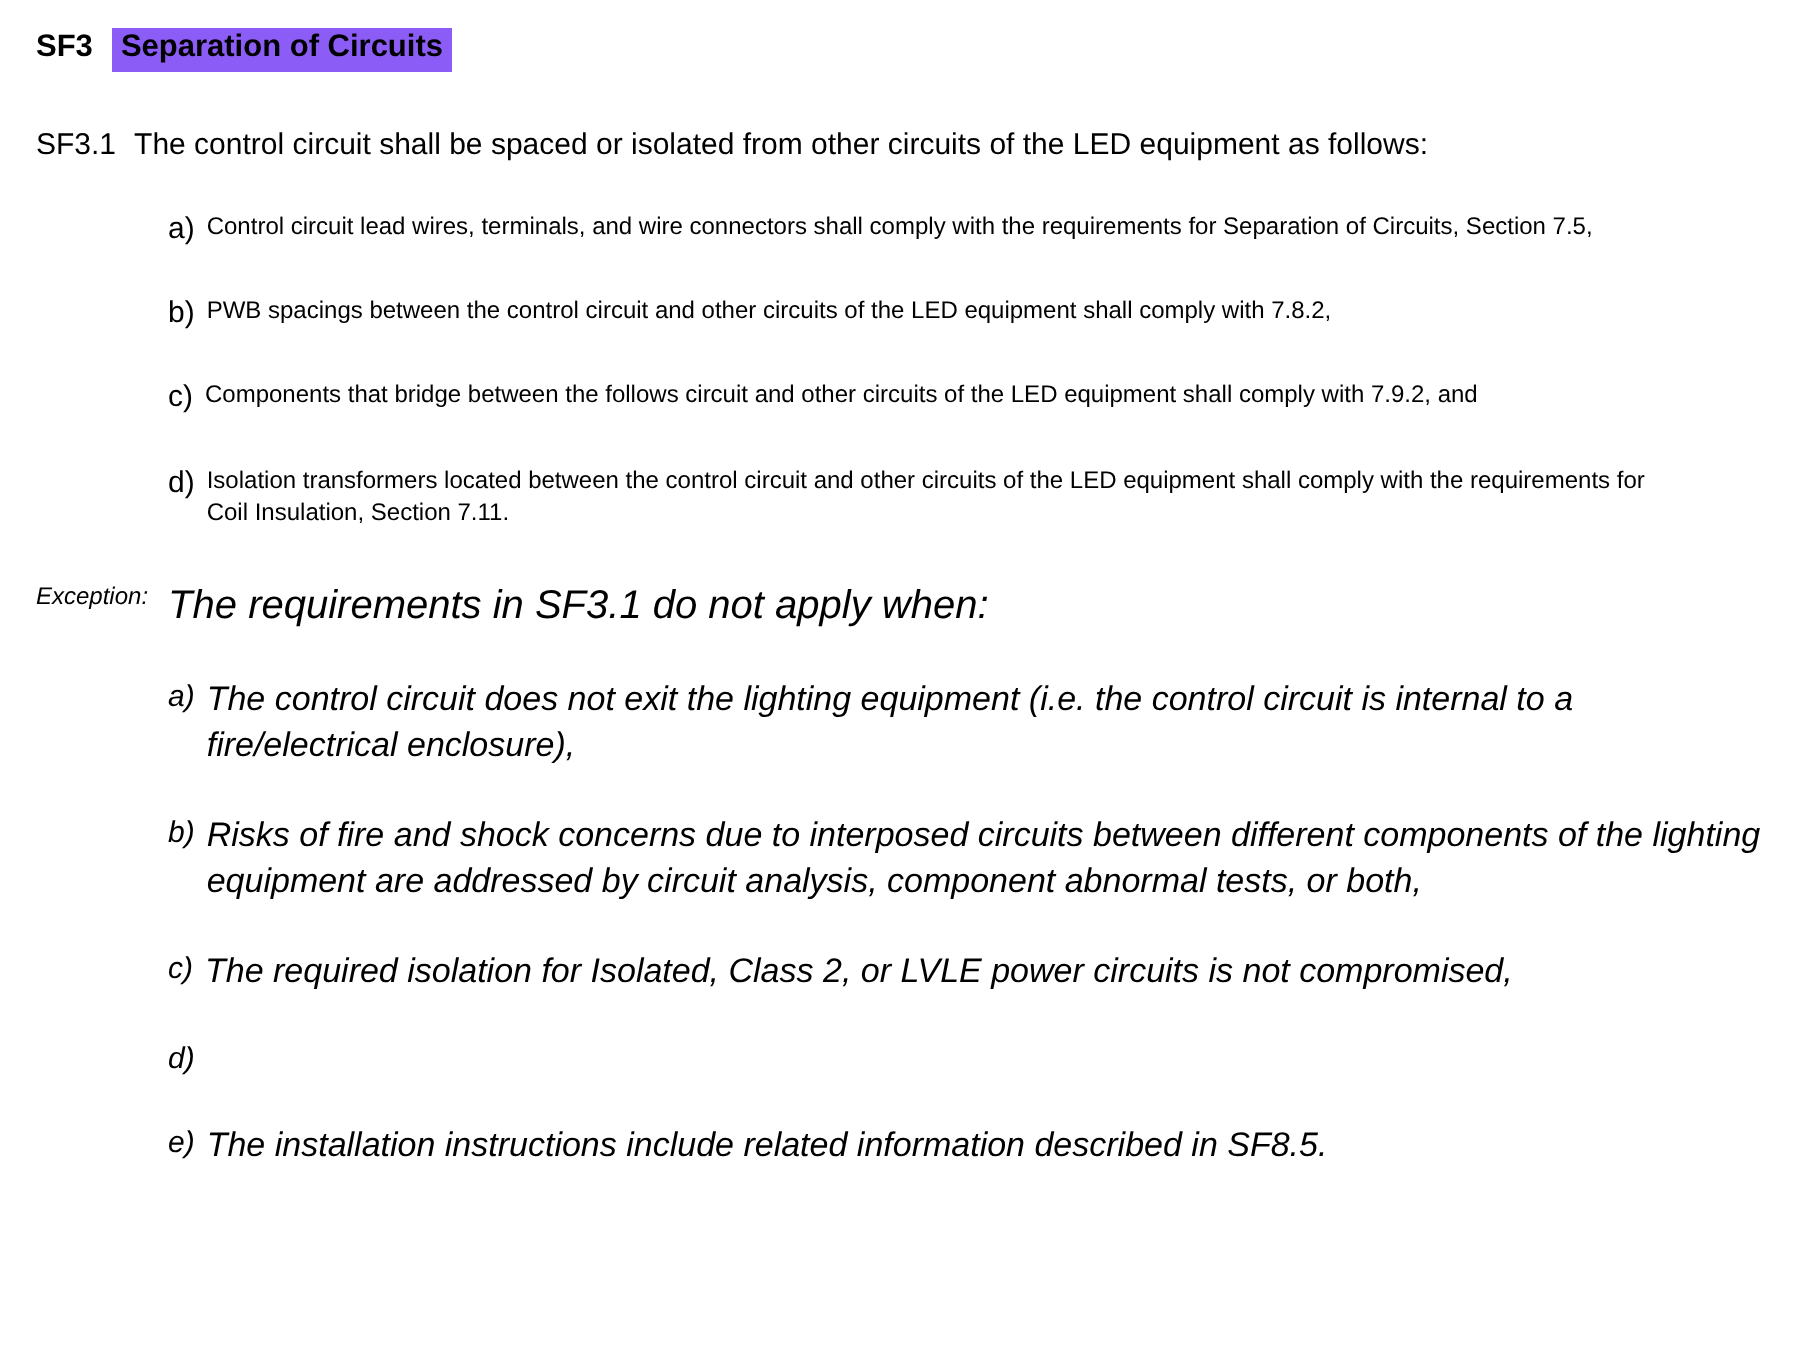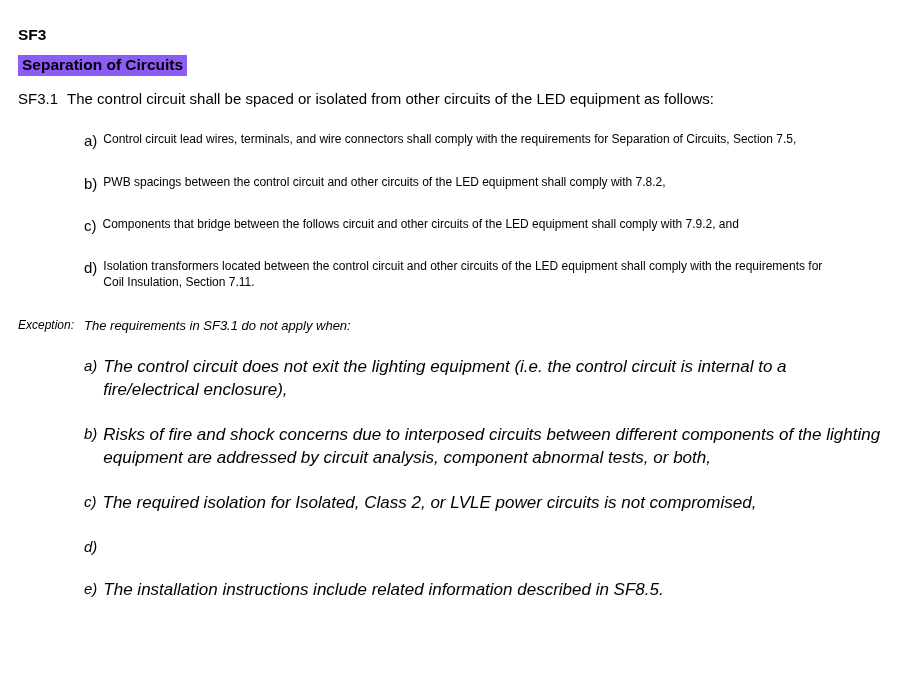--- a/index.html
+++ b/index.html
@@ -18,38 +18,37 @@
     position: relative;
     width: 900px;
     height: 677px;
     box-sizing: border-box;
     padding: 14px 14px 0 14px;
   }
   .heading-row {
     display: flex;
     align-items: baseline;
     gap: 10px;
-    margin: 12px 0 0 4px;
-    flex-direction: column;
+    margin: 0 0 0 4px;
   }
   .heading-num {
     font-size: 15.5px;
     font-weight: bold;
     line-height: 1.2;
   }
   .heading-title {
     font-size: 15.5px;
     font-weight: bold;
     line-height: 1.2;
     background: #8b5cf6;
     padding: 1px 4px 2px 4px;
   }
   .clause {
     display: flex;
-    margin-top: 13px;
+    margin-top: 27px;
     margin-left: 4px;
   }
   .clause-num {
     font-size: 15px;
     line-height: 1.35;
     white-space: nowrap;
     padding-right: 9px;
   }
   .clause-text {
     font-size: 15px;
@@ -82,21 +81,21 @@
     margin-left: 4px;
     font-style: italic;
   }
   .exception-label {
     font-size: 12px;
     line-height: 1.35;
     white-space: nowrap;
     padding-right: 10px;
   }
   .exception-text {
-    font-size: 13px;
+    font-size: 20px;
     line-height: 1.35;
   }
   .exc-item {
     display: flex;
     margin-top: 22px;
     margin-left: 70px;
     max-width: 800px;
     font-style: italic;
   }
   .exc-item .marker {

